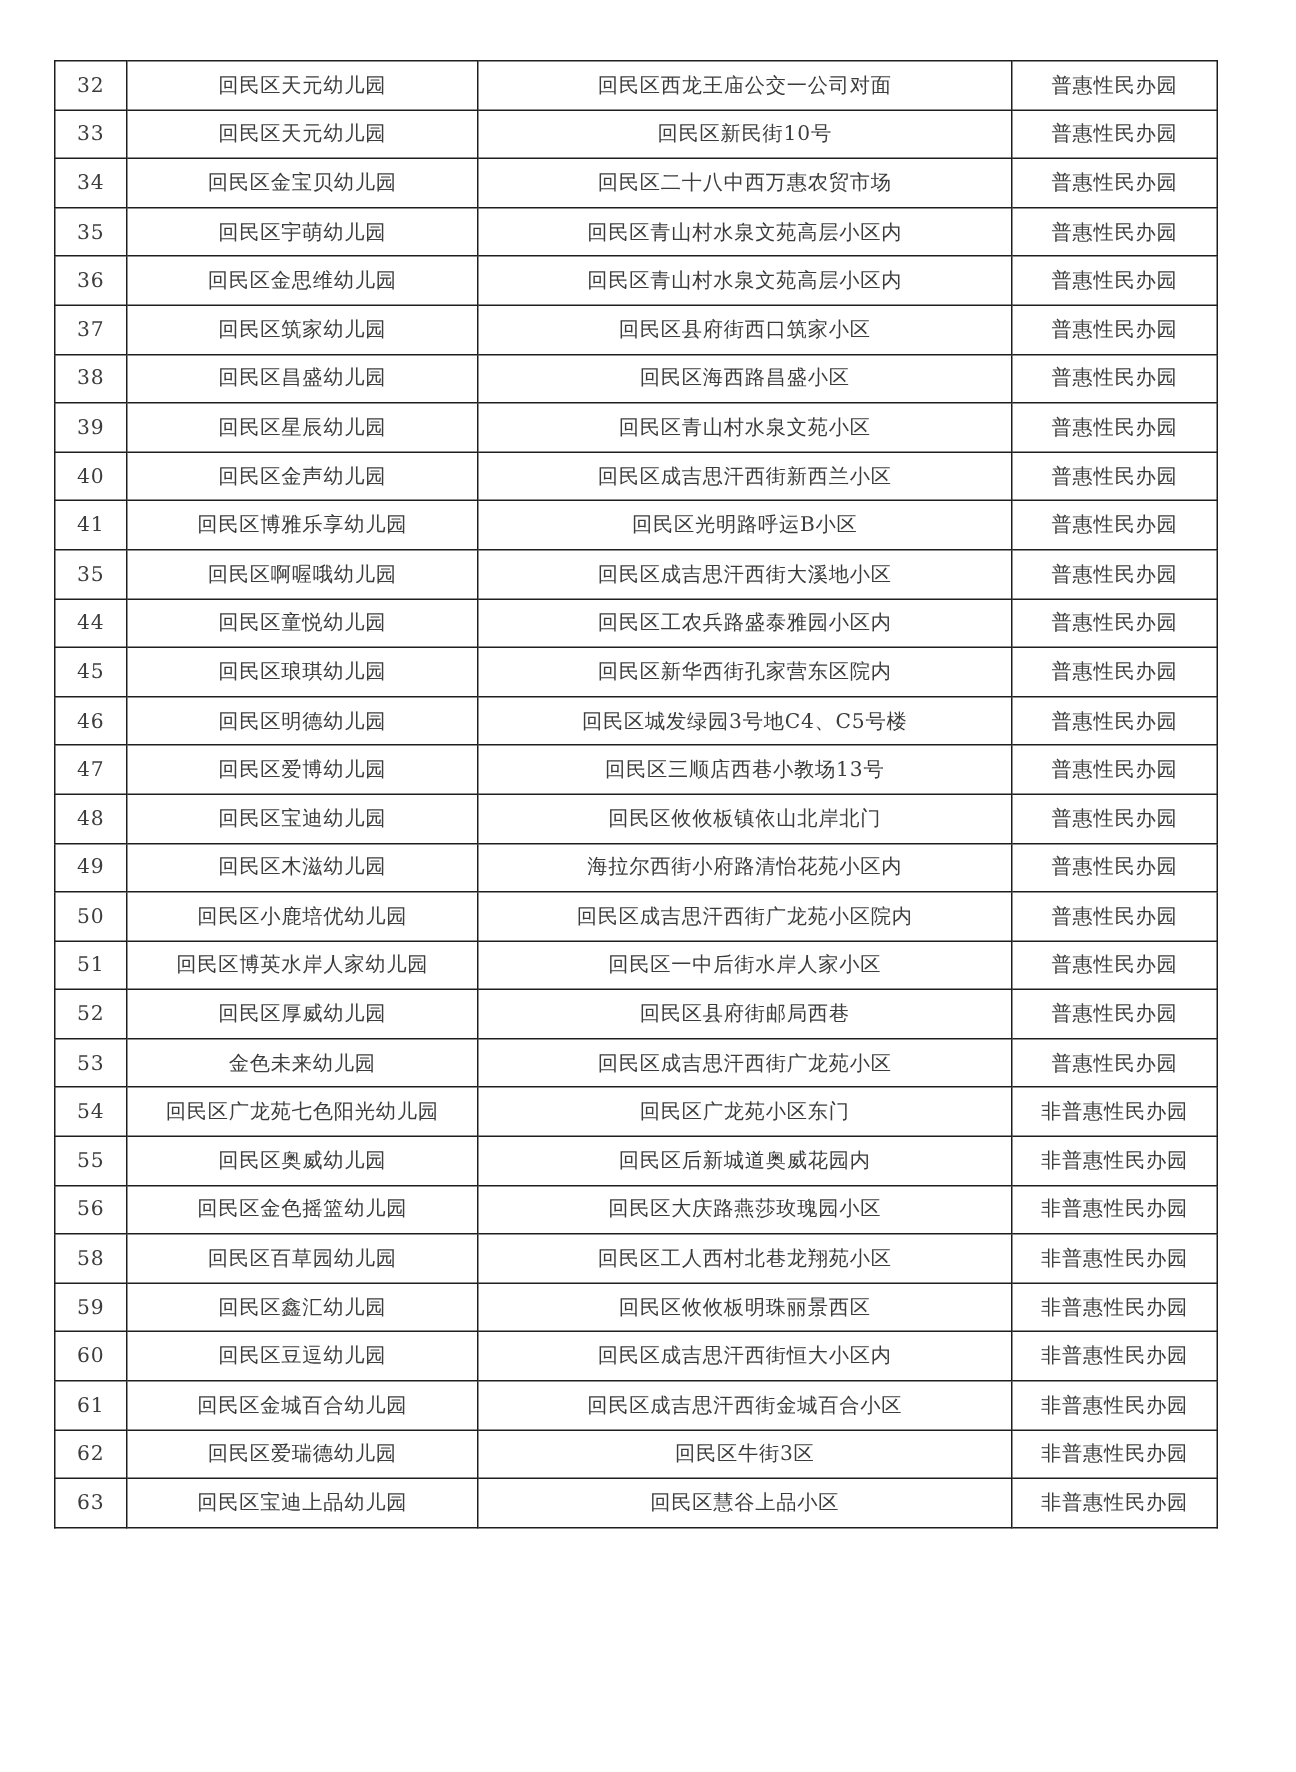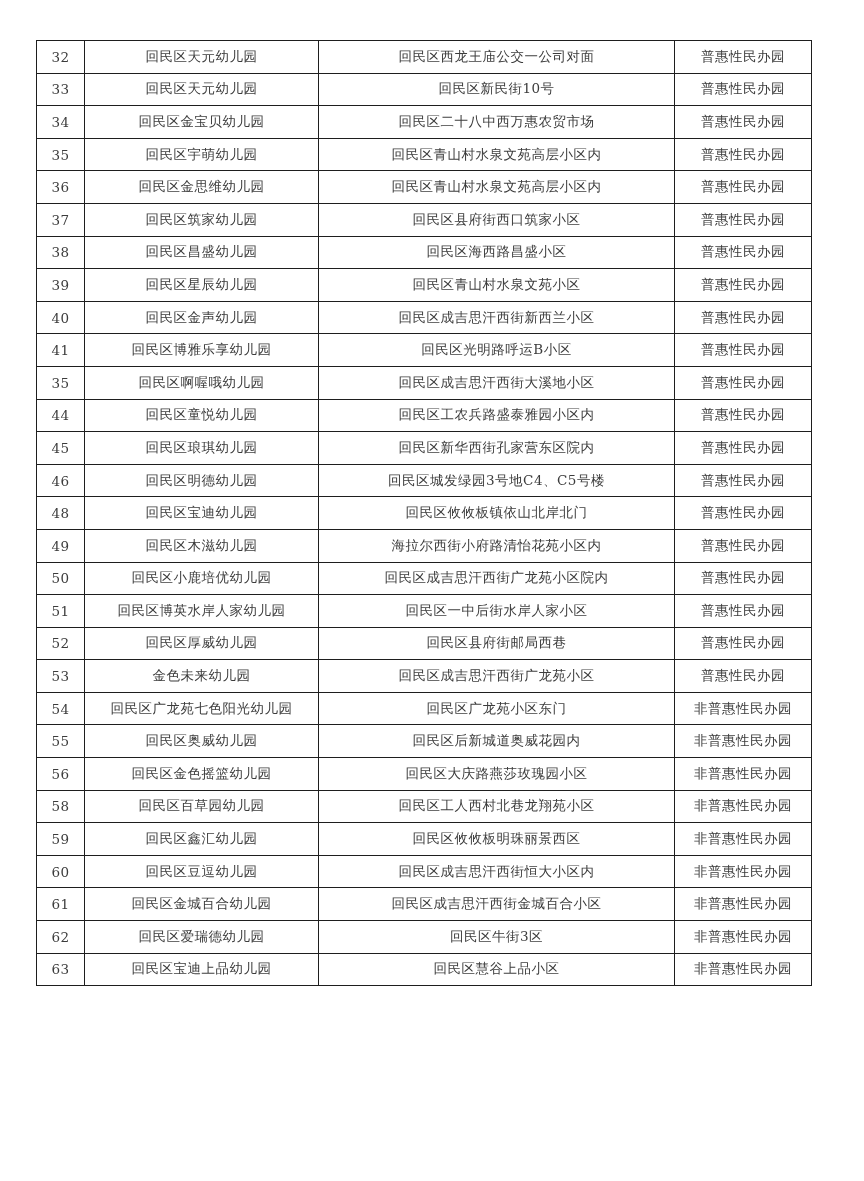--- a/index.html
+++ b/index.html
@@ -134,20 +134,26 @@
     <td class="addr">回民区新华西街孔家营东区院内</td>
     <td class="type">普惠性民办园</td>
   </tr>
         <tr>
     <td class="no">46</td>
     <td class="name">回民区明德幼儿园</td>
     <td class="addr">回民区城发绿园3号地C4、C5号楼</td>
     <td class="type">普惠性民办园</td>
   </tr>
         <tr>
+    <td class="no">47</td>
+    <td class="name">回民区爱博幼儿园</td>
+    <td class="addr">回民区三顺店西巷小教场13号</td>
+    <td class="type">普惠性民办园</td>
+  </tr>
+        <tr>
     <td class="no">48</td>
     <td class="name">回民区宝迪幼儿园</td>
     <td class="addr">回民区攸攸板镇依山北岸北门</td>
     <td class="type">普惠性民办园</td>
   </tr>
         <tr>
     <td class="no">49</td>
     <td class="name">回民区木滋幼儿园</td>
     <td class="addr">海拉尔西街小府路清怡花苑小区内</td>
     <td class="type">普惠性民办园</td>

